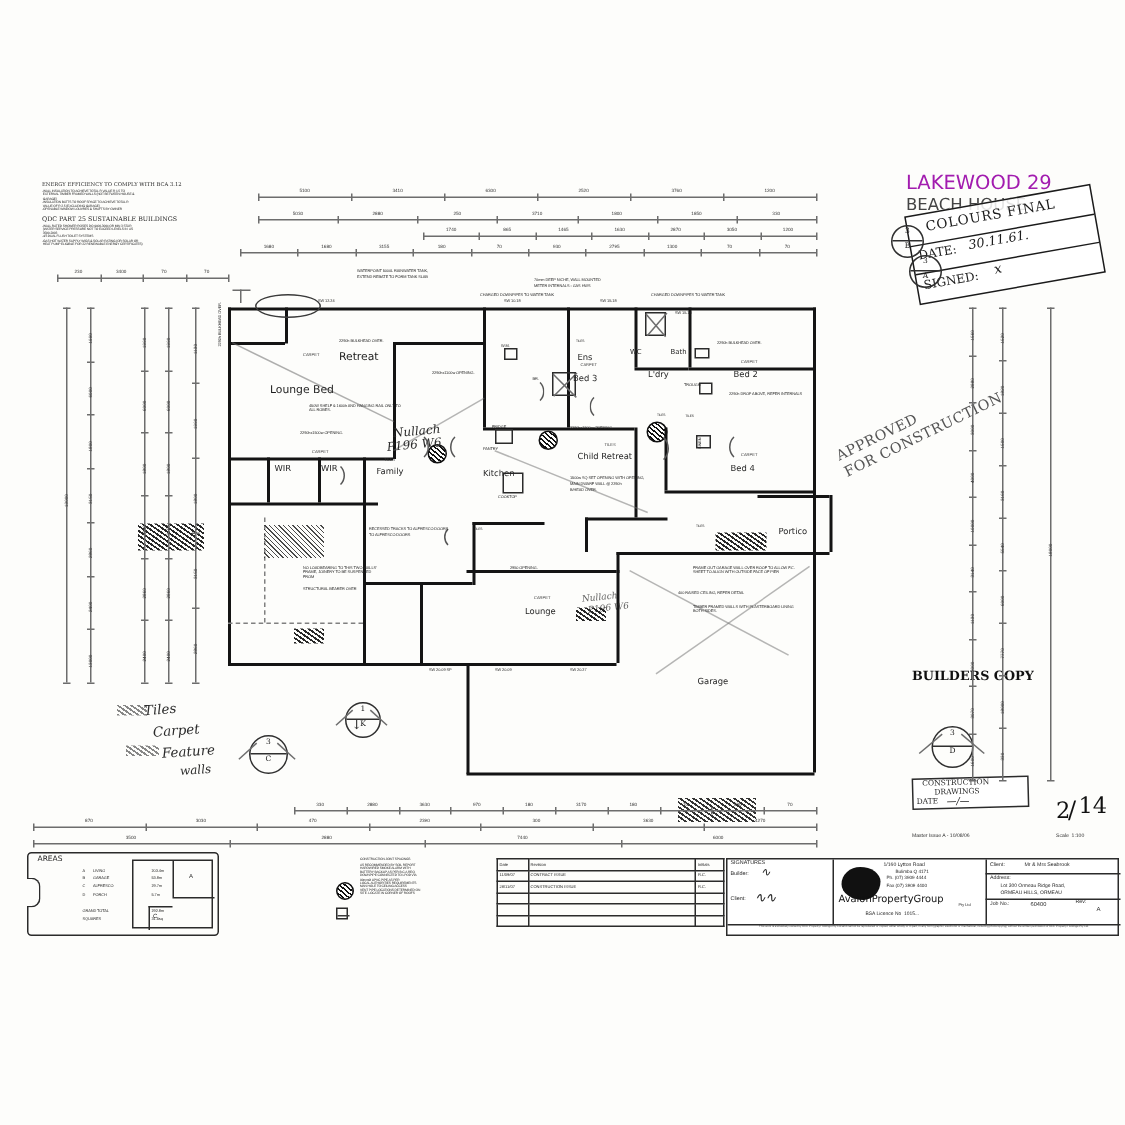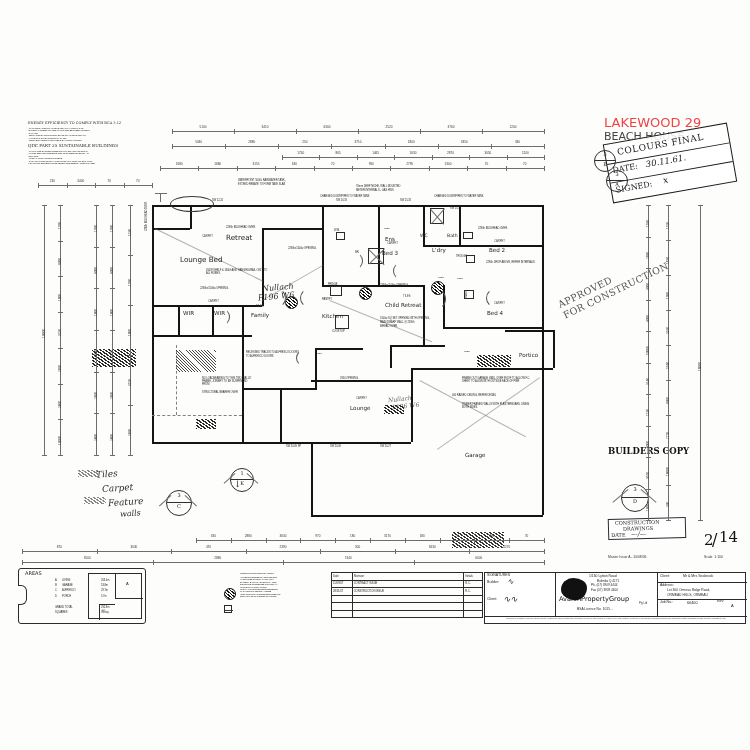--- a/index.html
+++ b/index.html
@@ -89,21 +89,21 @@
     <div class="txt xtiny" style="left:0;top:28px;" id="nt2">-WALL RATED SHOWER ROSES DO 9400-3004 OR MIN 3 STAR
  (WATER SERVICE PRESSURE NOT TO EXCEED LEVELS IN  AS
  3500-2003
 -4/3 DUAL FLUSH TOILET SYSTEMS
 -GAS HOT WATER SUPPLY W/GS &amp; SOLAR RATING (OR SOLAR OR
  HEAT PUMP ELIGIBLE FOR 22 RENEWABLE ENERGY CERTIFICATES)</div>
   </div>
   <div class="ln v thin" style="left:160px;top:193px;height:9px;"></div>
   <div class="ln h thin" style="left:155px;top:193px;width:12px;"></div>
 
-  <div class="txt" style="left:604px;top:116px;font-family:'DejaVu Sans',sans-serif;font-size:13px;color:#ef4444;">LAKEWOOD 29</div>
+  <div class="txt" style="left:604px;top:116px;font-family:'DejaVu Sans',sans-serif;font-size:13px;color:#a21caf;">LAKEWOOD 29</div>
   <div class="txt" style="left:604px;top:131px;font-family:'DejaVu Sans',sans-serif;font-size:11px;color:#444;">BEACH HOUSE</div>
 
   <div id="stamp-colours">
     <div class="row" style="top:19px;"></div>
     <div class="row" style="top:38px;"></div>
     <div class="t" style="left:12px;top:4px;font-size:9px;letter-spacing:.5px;">COLOURS FINAL</div>
     <div class="t" style="left:4px;top:22px;font-size:8px;">DATE:</div>
     <div class="t hand" style="left:38px;top:21px;font-size:8.5px;">30.11.61.</div>
     <div class="t" style="left:4px;top:42px;font-size:8px;">SIGNED:</div>
     <div class="t hand" style="left:52px;top:40px;font-size:9px;transform:rotate(-4deg);">x</div>

